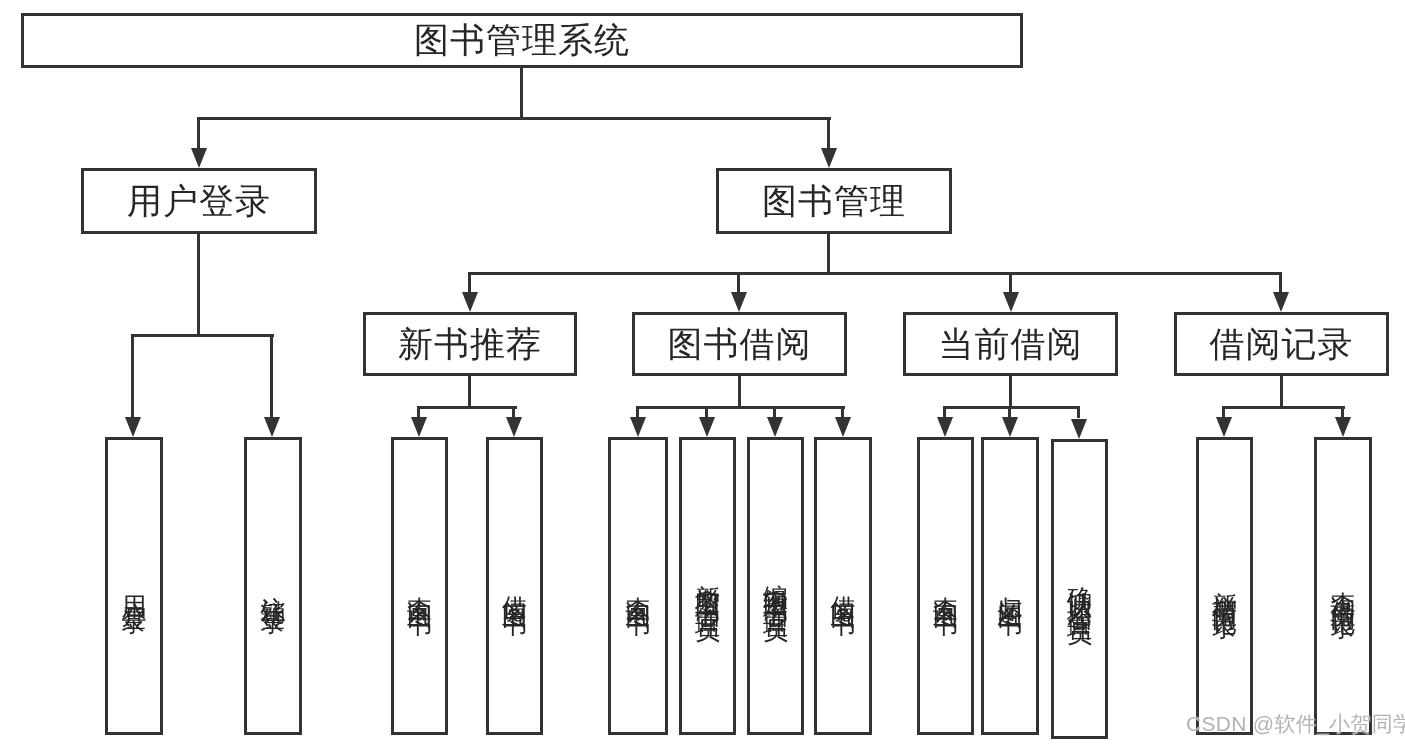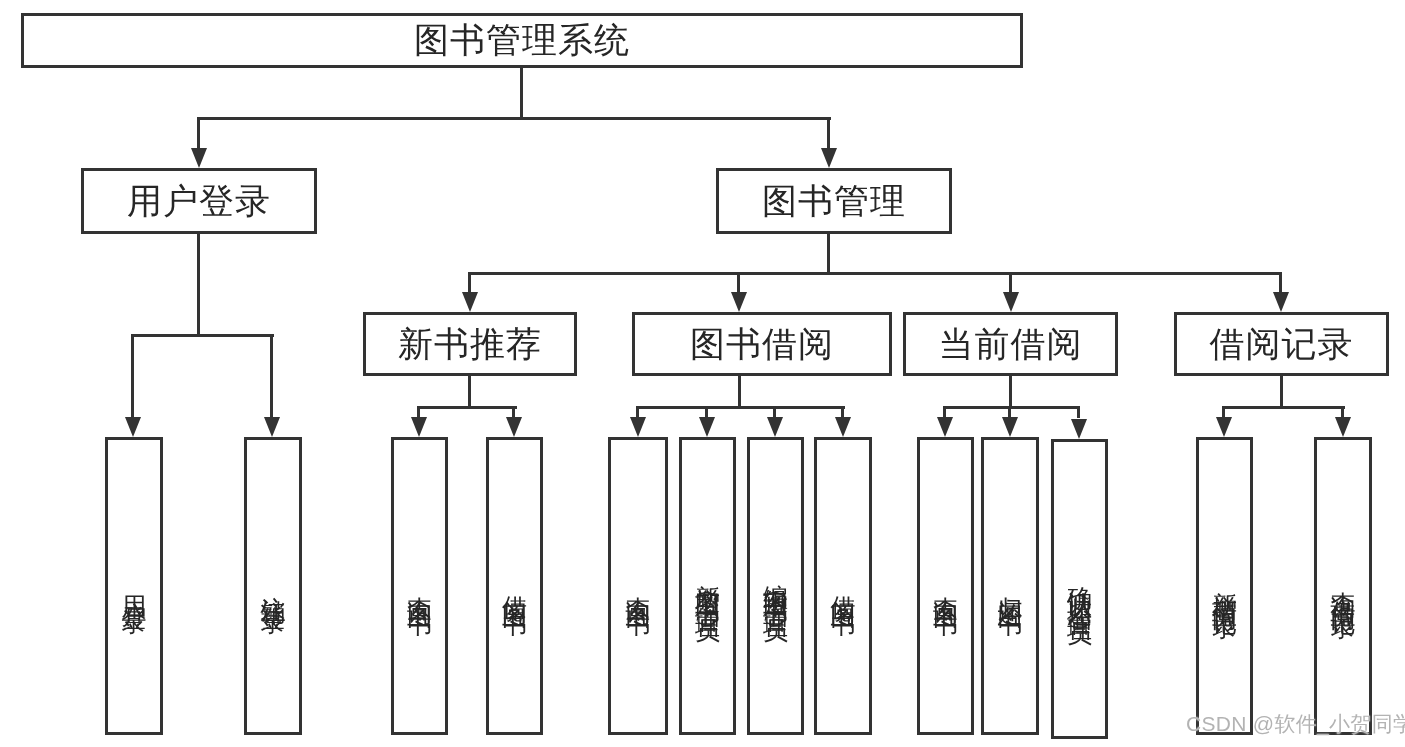--- a/index.html
+++ b/index.html
@@ -41,21 +41,21 @@
   <div class="box" style="left:81px;top:168px;width:236px;height:66px">
     <span class="lbl">用户登录</span>
   </div>
   <div class="box" style="left:716px;top:168px;width:236px;height:66px">
     <span class="lbl">图书管理</span>
   </div>
 
   <div class="box" style="left:363px;top:312px;width:214px;height:64px">
     <span class="lbl">新书推荐</span>
   </div>
-  <div class="box" style="left:632px;top:312px;width:260px;height:64px">
+  <div class="box" style="left:632px;top:312px;width:215px;height:64px">
     <span class="lbl">图书借阅</span>
   </div>
   <div class="box" style="left:1174px;top:312px;width:215px;height:64px">
     <span class="lbl">借阅记录</span>
   </div>
   <div class="box" style="left:903px;top:312px;width:215px;height:64px">
     <span class="lbl">当前借阅</span>
   </div>
 
   <div class="box" style="left:105px;top:437px;width:58px;height:298px">

